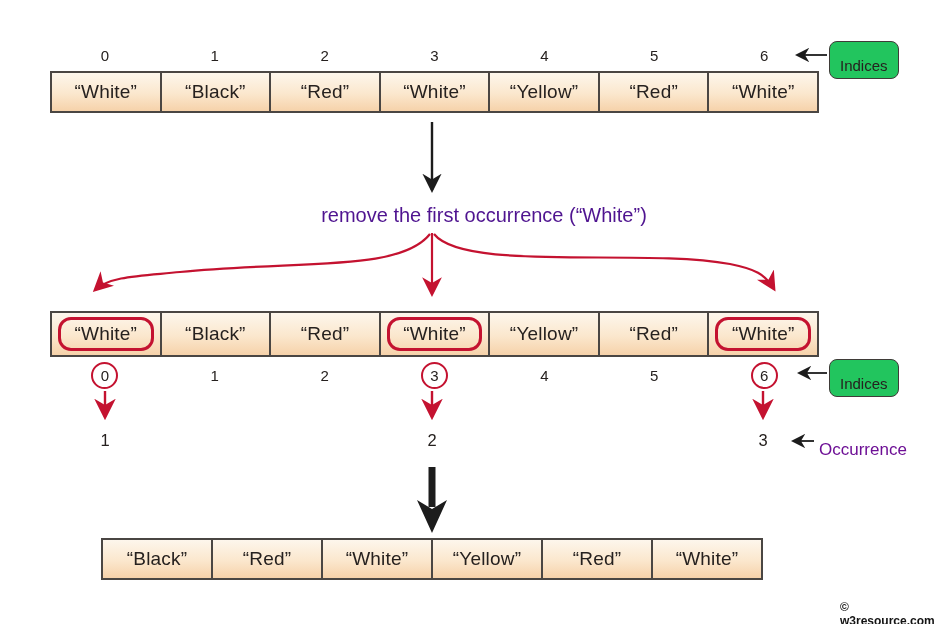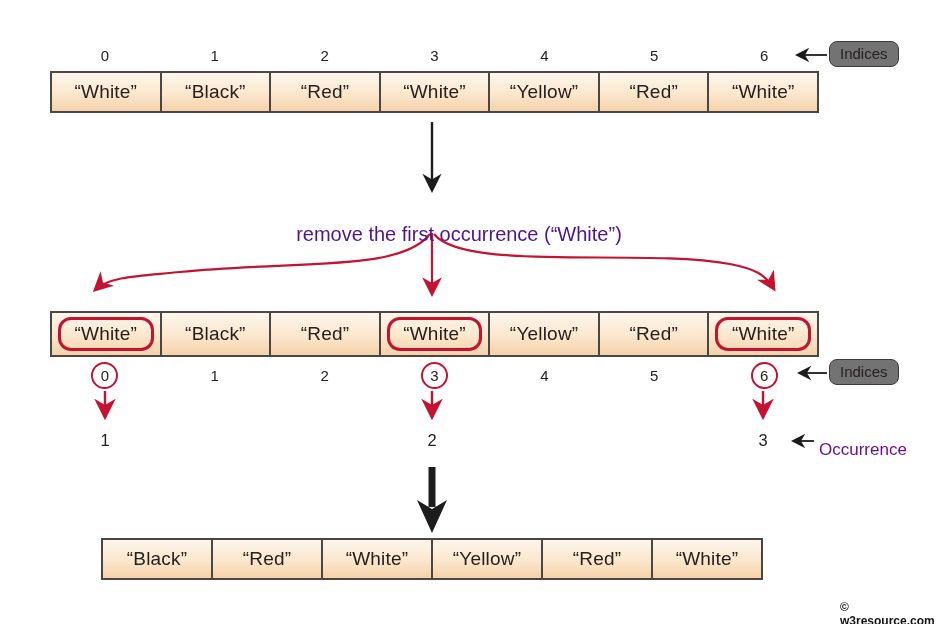--- a/index.html
+++ b/index.html
@@ -18,22 +18,22 @@
 
   
   .idx-row{position:absolute;display:flex;}
   .idx-slot{flex:1 1 0;display:flex;align-items:center;justify-content:center;}
   .idx-num{font-size:15px;color:#26211f;}
   .idx-circle{width:27px;height:27px;border:2.5px solid #c41230;border-radius:50%;
         background:#fff;display:flex;align-items:center;justify-content:center;
         font-size:15px;color:#26211f;box-sizing:border-box;}
 
   
-  .callout{position:absolute;background:#737373;border:1.6px solid #3f3b38;border-radius:8px;
-        padding:3px 10px 4px;font-size:15px;color:#26211f;}
+  .callout{position:absolute;background:#22c55e;border:1.6px solid #3f3b38;border-radius:8px;
+        padding:15px 10px 4px;font-size:15px;color:#26211f;}
 
   
   .op-text{position:absolute;white-space:nowrap;transform:translateX(-50%);
         font-size:20px;color:#4f1490;}
   .occ-num{position:absolute;transform:translateX(-50%);font-size:16.5px;color:#26211f;}
   .occ-label{position:absolute;font-size:17px;color:#6d0f95;}
   .watermark{position:absolute;font-size:12px;font-weight:bold;color:#141414;}
 
   svg.arrows{position:absolute;left:0;top:0;pointer-events:none;}
 </style>
@@ -113,21 +113,21 @@
         <span class="cell-text">“Yellow”</span>
       </div>
     <div class="cell">
         <span class="cell-text">“Red”</span>
       </div>
     <div class="cell">
         <span class="cell-text">“White”</span>
       </div>
   </div>
 
-  <div class="op-text" style="left:459px;top:204px;margin-top:19px;">remove the first occurrence (“White”)</div>
+  <div class="op-text" style="left:484px;top:204px;">remove the first occurrence (“White”)</div>
 
   <div class="array" style="left:50px;top:311px;width:769px;height:46px;">
     <div class="cell">
         <span class="hl-outline"></span>
         <span class="cell-text">“White”</span>
       </div>
     <div class="cell">
         <span class="cell-text">“Black”</span>
       </div>
     <div class="cell">

